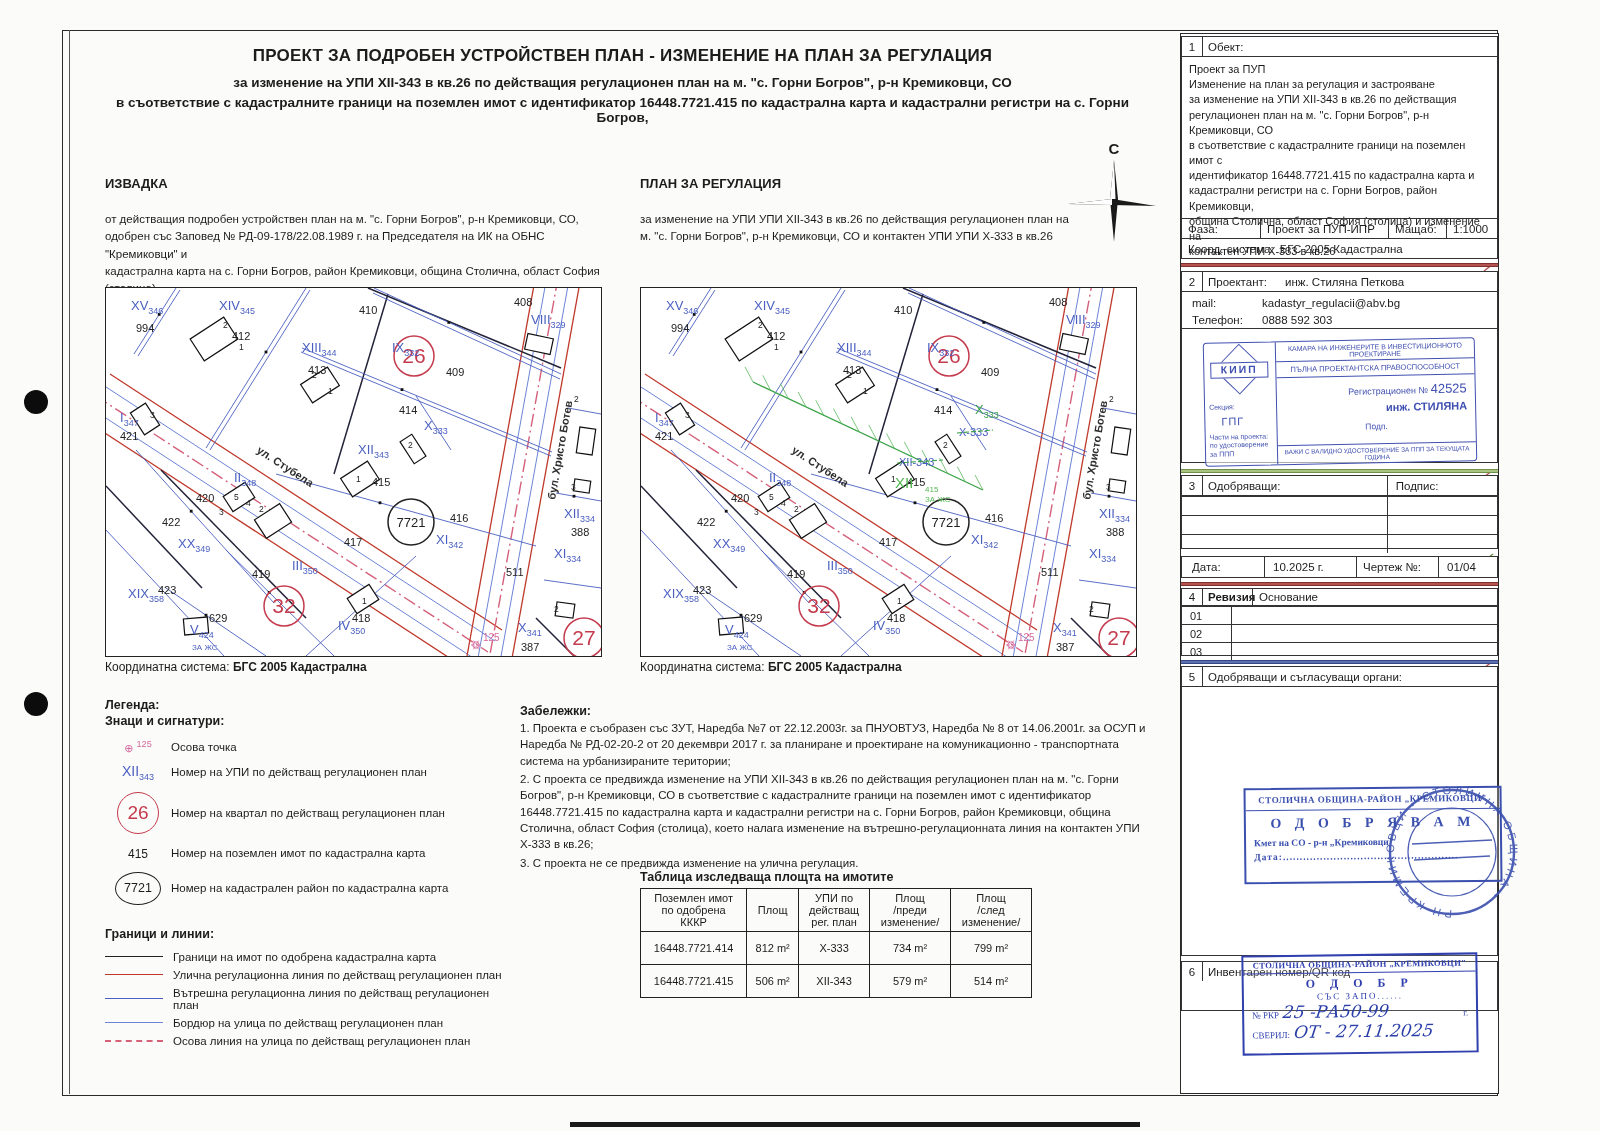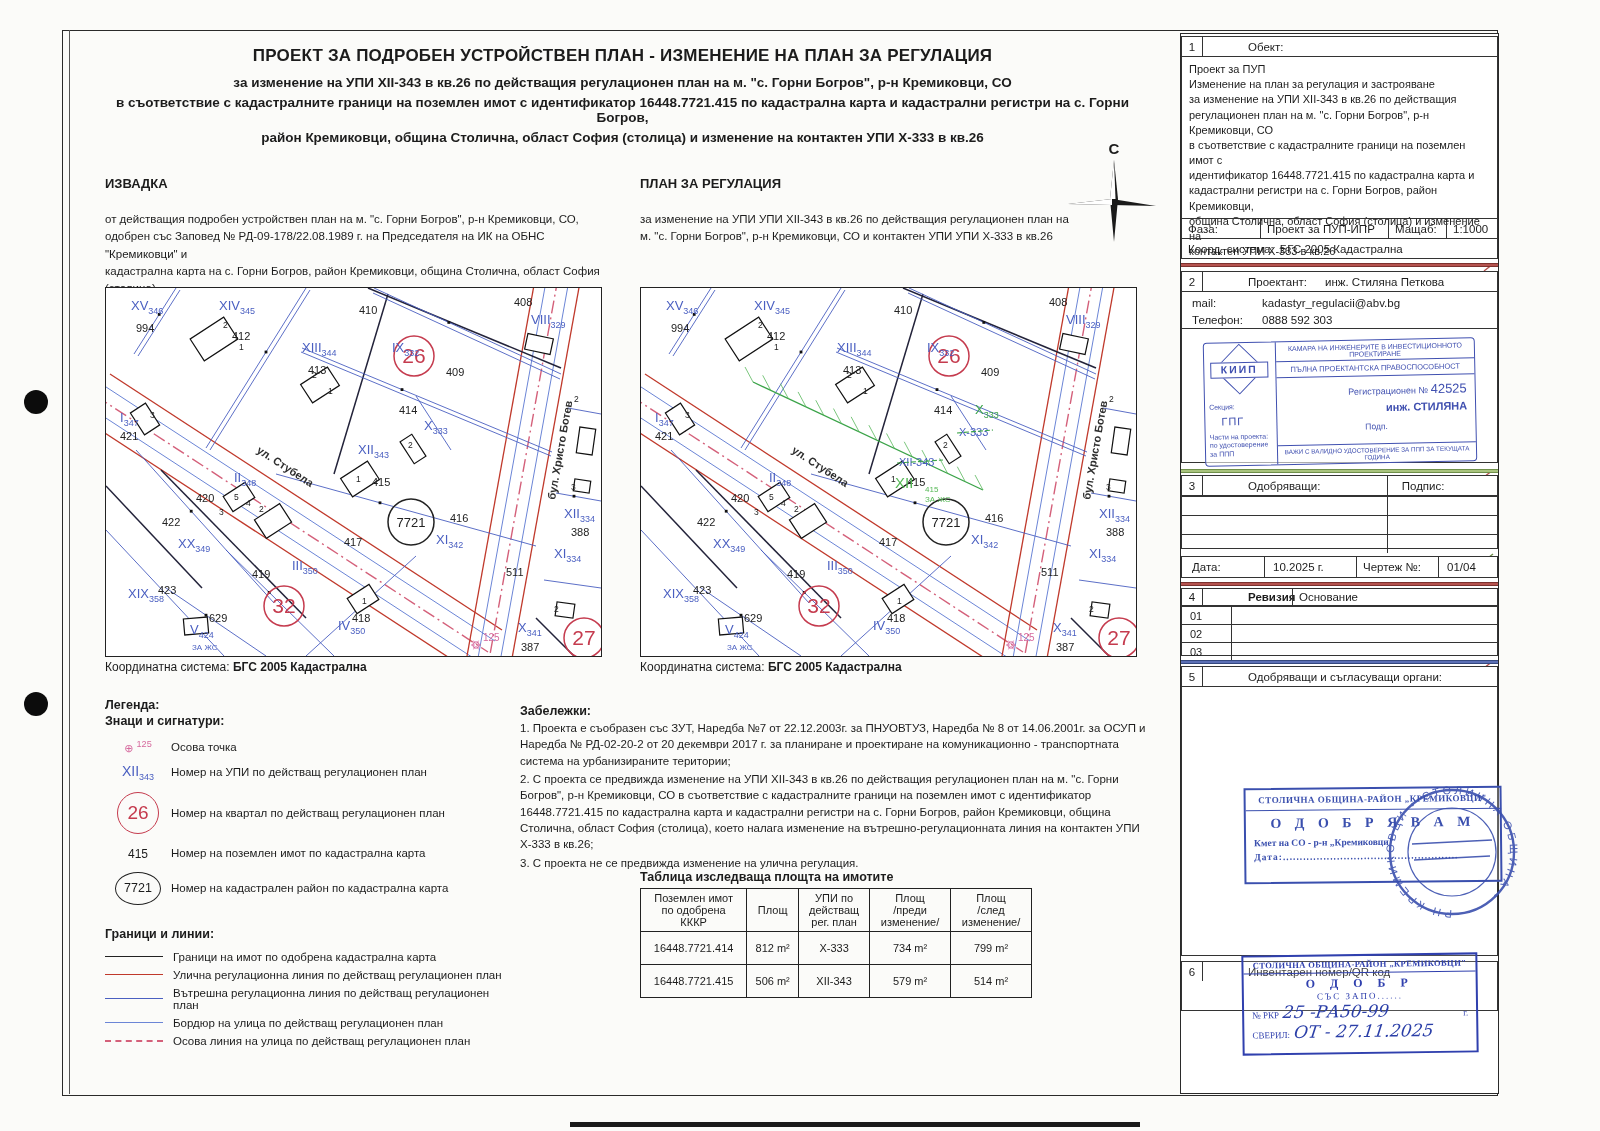--- a/index.html
+++ b/index.html
@@ -68,21 +68,21 @@
   table.areas td{height:26px;}
   
   .compass{left:1064px;top:140px;width:100px;height:105px;}
   .compass .north{font-size:15px;font-weight:bold;text-align:center;}
   
   .sidebar{left:1180px;top:33px;width:317px;height:1059px;border:1.6px solid #2a2a2a;background:#fff;}
   .sb{position:absolute;left:0;width:100%;box-sizing:border-box;}
   .sec{border:1.4px solid #333;background:#fff;}
   .sec-head{display:flex;align-items:center;border-bottom:1px solid #333;height:19px;font-size:11.5px;}
   .sec-num{flex:0 0 20px;text-align:center;border-right:1px solid #333;font-size:11.5px;height:100%;display:flex;align-items:center;justify-content:center;}
-  .sec-title{padding-left:5px;margin-left:40px;}
+  .sec-title{padding-left:5px;}
   .bar{height:4px;}
   .bar-red{background:#b5534f;border-top:1px solid #7d322f;border-bottom:1px solid #7d322f;}
   .bar-green{background:#a9c47e;border-top:1px solid #6f8f4a;border-bottom:1px solid #6f8f4a;}
   .bar-blue{background:#5b6fb5;border-top:1px solid #35487f;border-bottom:1px solid #35487f;}
   .s1-body{padding:5px 7px;font-size:11px;line-height:1.38;white-space:pre-line;}
   .row-split{display:flex;border-top:1px solid #333;height:20px;align-items:center;font-size:11.5px;}
   .row-split .c{padding:0 6px;height:100%;display:flex;align-items:center;box-sizing:border-box;}
   .bl{border-left:1px solid #333;}
   .kv-row{display:flex;height:20px;align-items:center;font-size:11.5px;border-top:1px solid #333;}
   .kv-row .k{padding:0 6px;}
@@ -100,21 +100,21 @@
   .kiip-cert{padding:3px;border-bottom:1px solid #4050b0;text-align:center;font-size:7.5px;}
   .kiip-reg{text-align:right;padding:6px 8px 0 0;font-size:9px;}
   .kiip-reg b{font-size:13px;font-weight:normal;}
   .kiip-name{text-align:right;padding:4px 8px 0 0;font-size:11px;font-weight:bold;}
   .kiip-sign{padding:8px 8px 2px 8px;font-size:8.5px;text-align:center;}
   .kiip-valid{margin-top:auto;border-top:1px solid #4050b0;font-size:6.3px;padding:2px;text-align:center;}
   
   .empty-row{border-top:1px solid #333;height:18px;display:flex;}
   .empty-row .rcol{margin-left:65%;border-left:1px solid #333;height:100%;flex:1;}
   .sec3-head{display:flex;}
-  .sec3-head .sign{margin-left:auto;border-left:1px solid #333;height:100%;display:flex;align-items:center;padding:0 14px;width:35%;box-sizing:border-box;}
+  .sec3-head .sign{margin-left:auto;border-left:1px solid #333;height:100%;display:flex;align-items:center;padding:0 8px;width:35%;box-sizing:border-box;}
   
   .rev-row{display:flex;border-top:1px solid #333;height:17px;align-items:center;font-size:11px;}
   .rev-row .n{width:50px;padding-left:8px;border-right:1px solid #333;height:100%;display:flex;align-items:center;box-sizing:border-box;}
   
   .approve-stamp{position:absolute;left:62px;top:120px;width:254px;height:92px;border:2px solid #3a4fae;color:#3a4fae;font-family:"Liberation Serif",serif;background:rgba(255,255,255,.25);transform:rotate(-.6deg);}
   .ap-org{font-size:9px;font-weight:bold;text-align:center;padding:5px 2px;border-bottom:1.4px solid #3a4fae;letter-spacing:.5px;}
   .ap-big{font-size:14px;font-weight:bold;letter-spacing:5px;text-align:center;margin-top:5px;}
   .ap-mayor{font-size:9.5px;font-weight:bold;margin:6px 0 0 8px;}
   .ap-date{font-size:9.5px;font-weight:bold;margin:4px 0 0 8px;letter-spacing:1px;}
   .round-stamp{position:absolute;left:200px;top:115px;width:140px;height:140px;opacity:.9;}
@@ -134,21 +134,20 @@
 <div class="abs frame"></div>
 <div class="abs frame-inner-left"></div>
 <div class="abs hole" style="top:390px;"></div>
 <div class="abs hole" style="top:692px;"></div>
 <div class="abs scan-strip"></div>
 
 <div class="abs title">
   <div class="t1">ПРОЕКТ ЗА ПОДРОБЕН УСТРОЙСТВЕН ПЛАН - ИЗМЕНЕНИЕ НА ПЛАН ЗА РЕГУЛАЦИЯ</div>
   <div class="t2">за изменение на УПИ XII-343 в кв.26 по действащия регулационен план на м. "с. Горни Богров", р-н Кремиковци, СО</div>
   <div class="t3">в съответствие с кадастралните граници на поземлен имот с идентификатор 16448.7721.415 по кадастрална карта и кадастрални регистри на с. Горни Богров,</div>
-  <div class="t4">район Кремиковци, община Столична, област София (столица) и изменение на контактен УПИ X-333 в кв.26</div>
 </div>
 
 <div class="abs" style="left:105px;top:176px;width:505px;">
   <div class="colhead">ИЗВАДКА</div>
   <div class="coltext">от действащия подробен устройствен план на м. "с. Горни Богров", р-н Кремиковци, СО,
 одобрен със Заповед № РД-09-178/22.08.1989 г. на Председателя на ИК на ОБНС "Кремиковци" и
 кадастрална карта на с. Горни Богров, район Кремиковци, община Столична, област София (столица),
 одобрени със Заповед № РД-18-29/27.05.2010 г. на Изпълнителния директор на АГКК</div>
   <div class="colscale">М 1:1000</div>
 </div>

